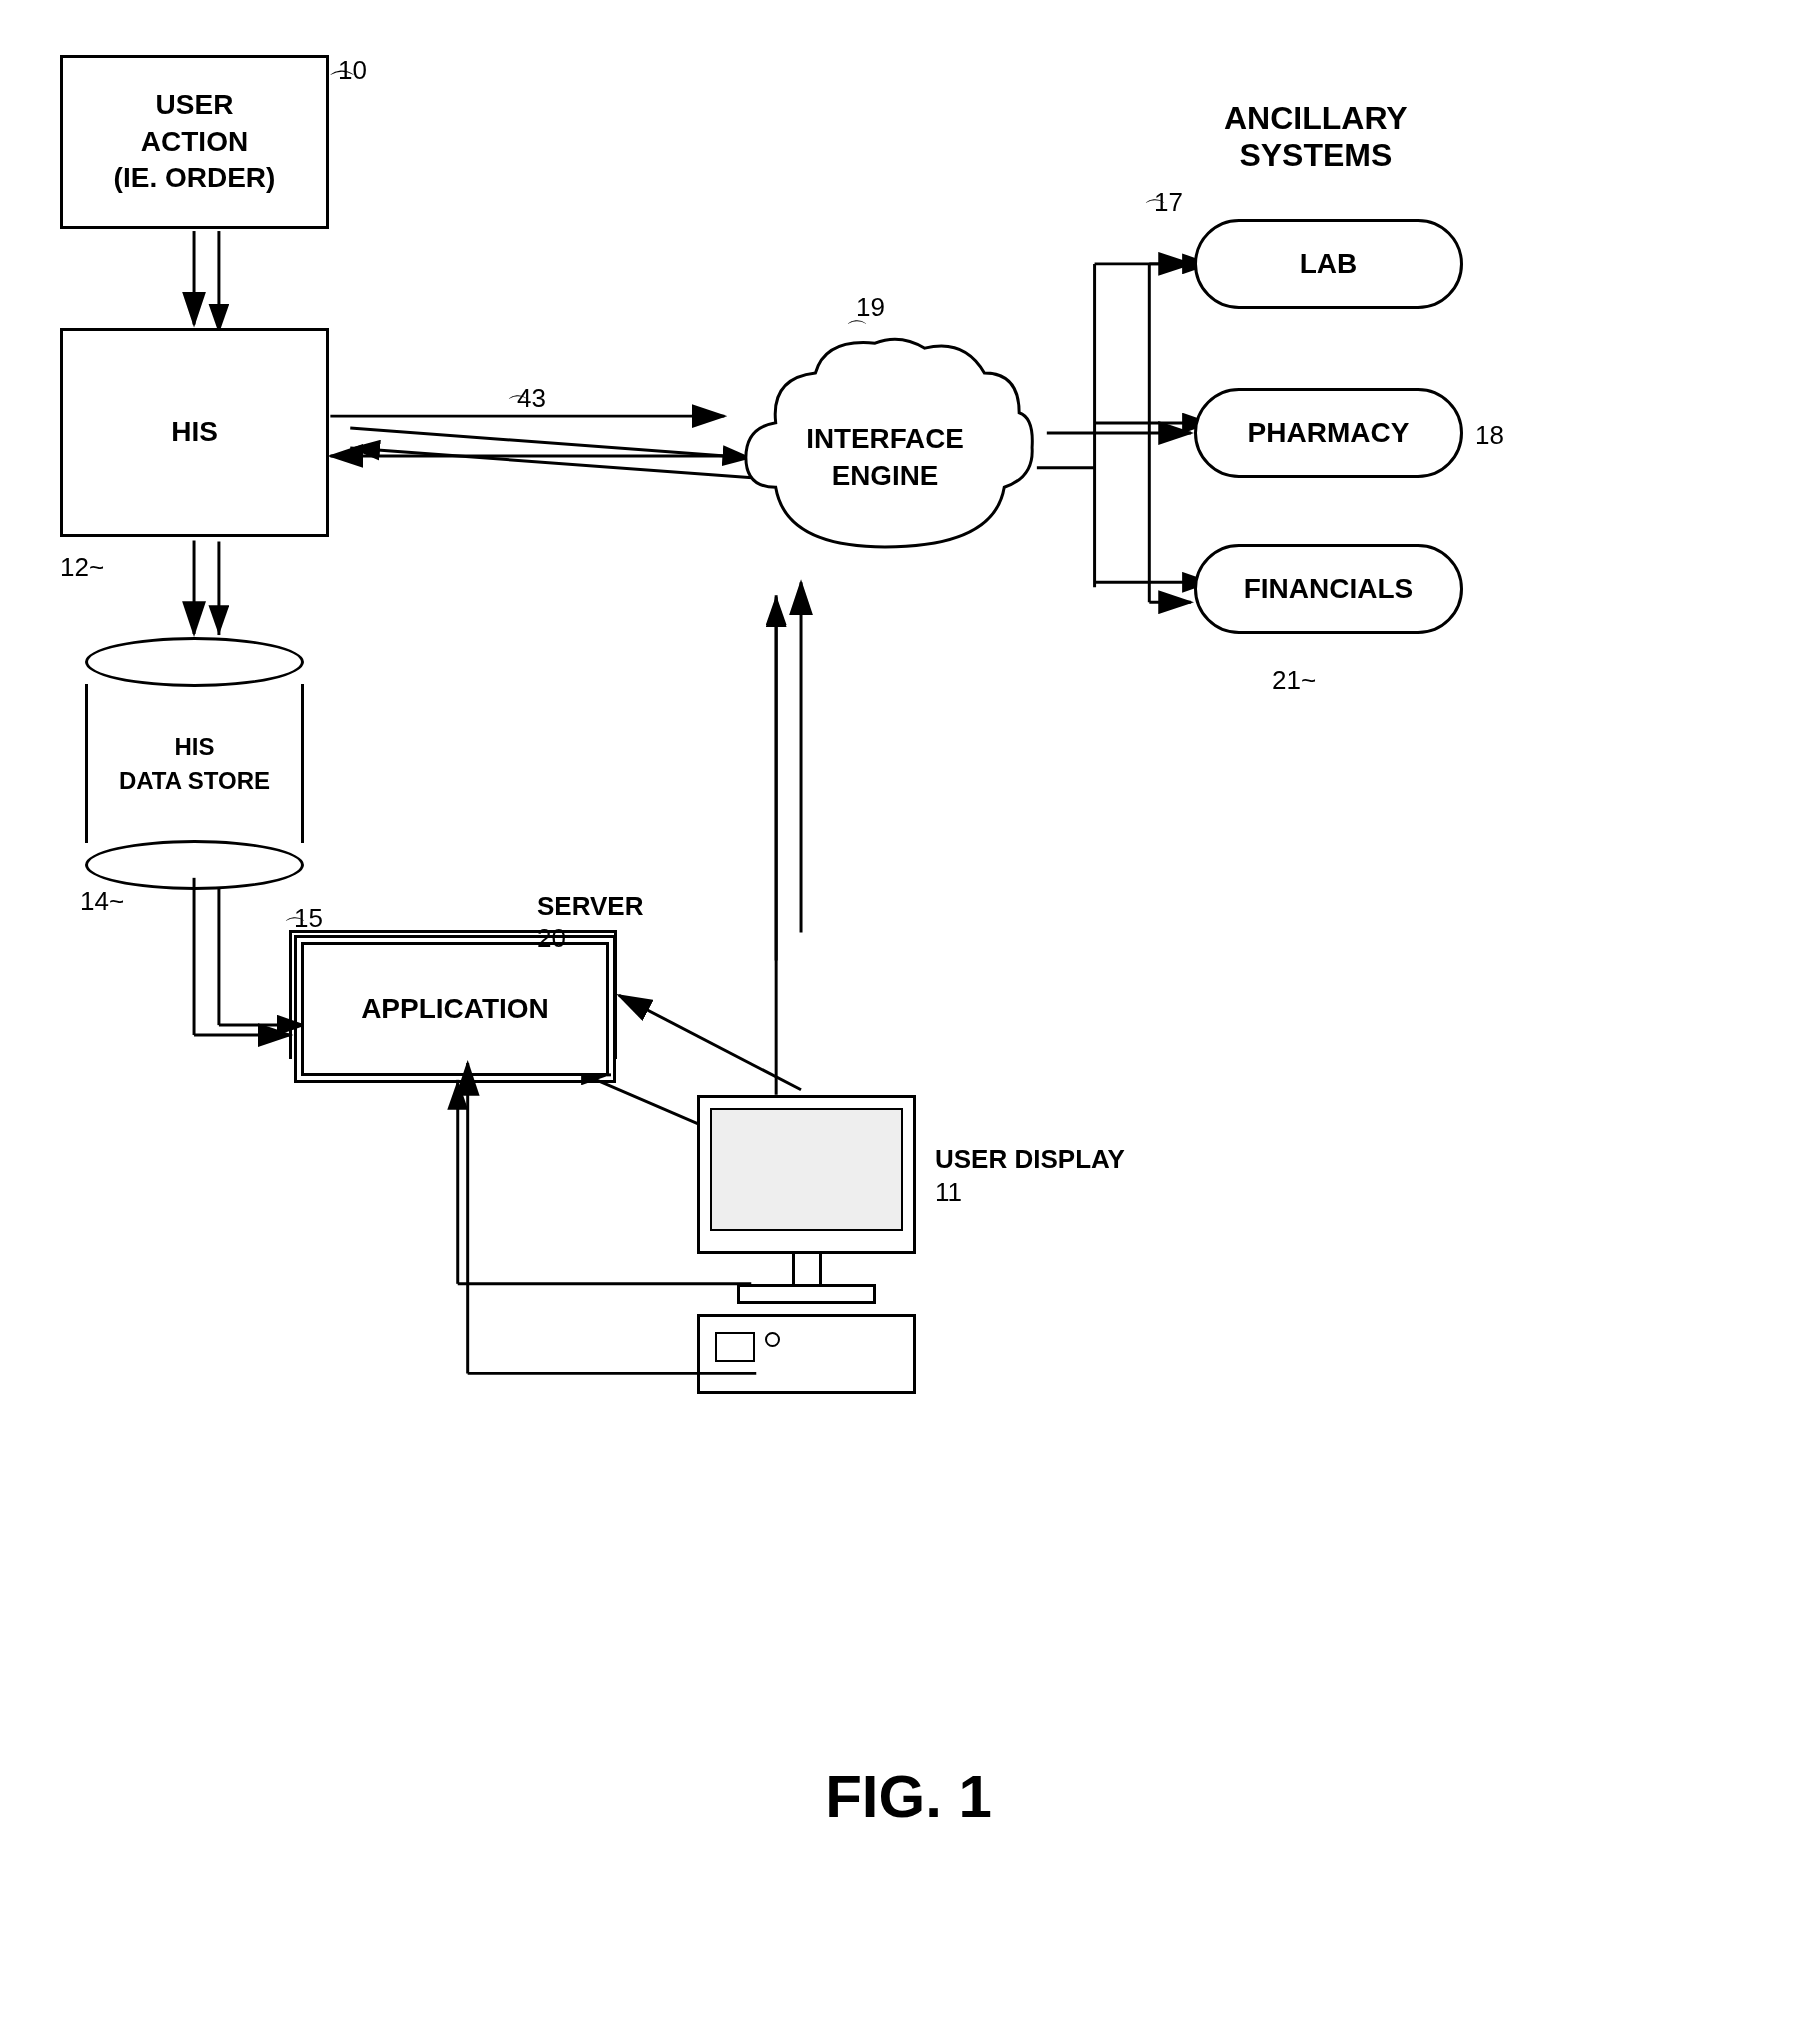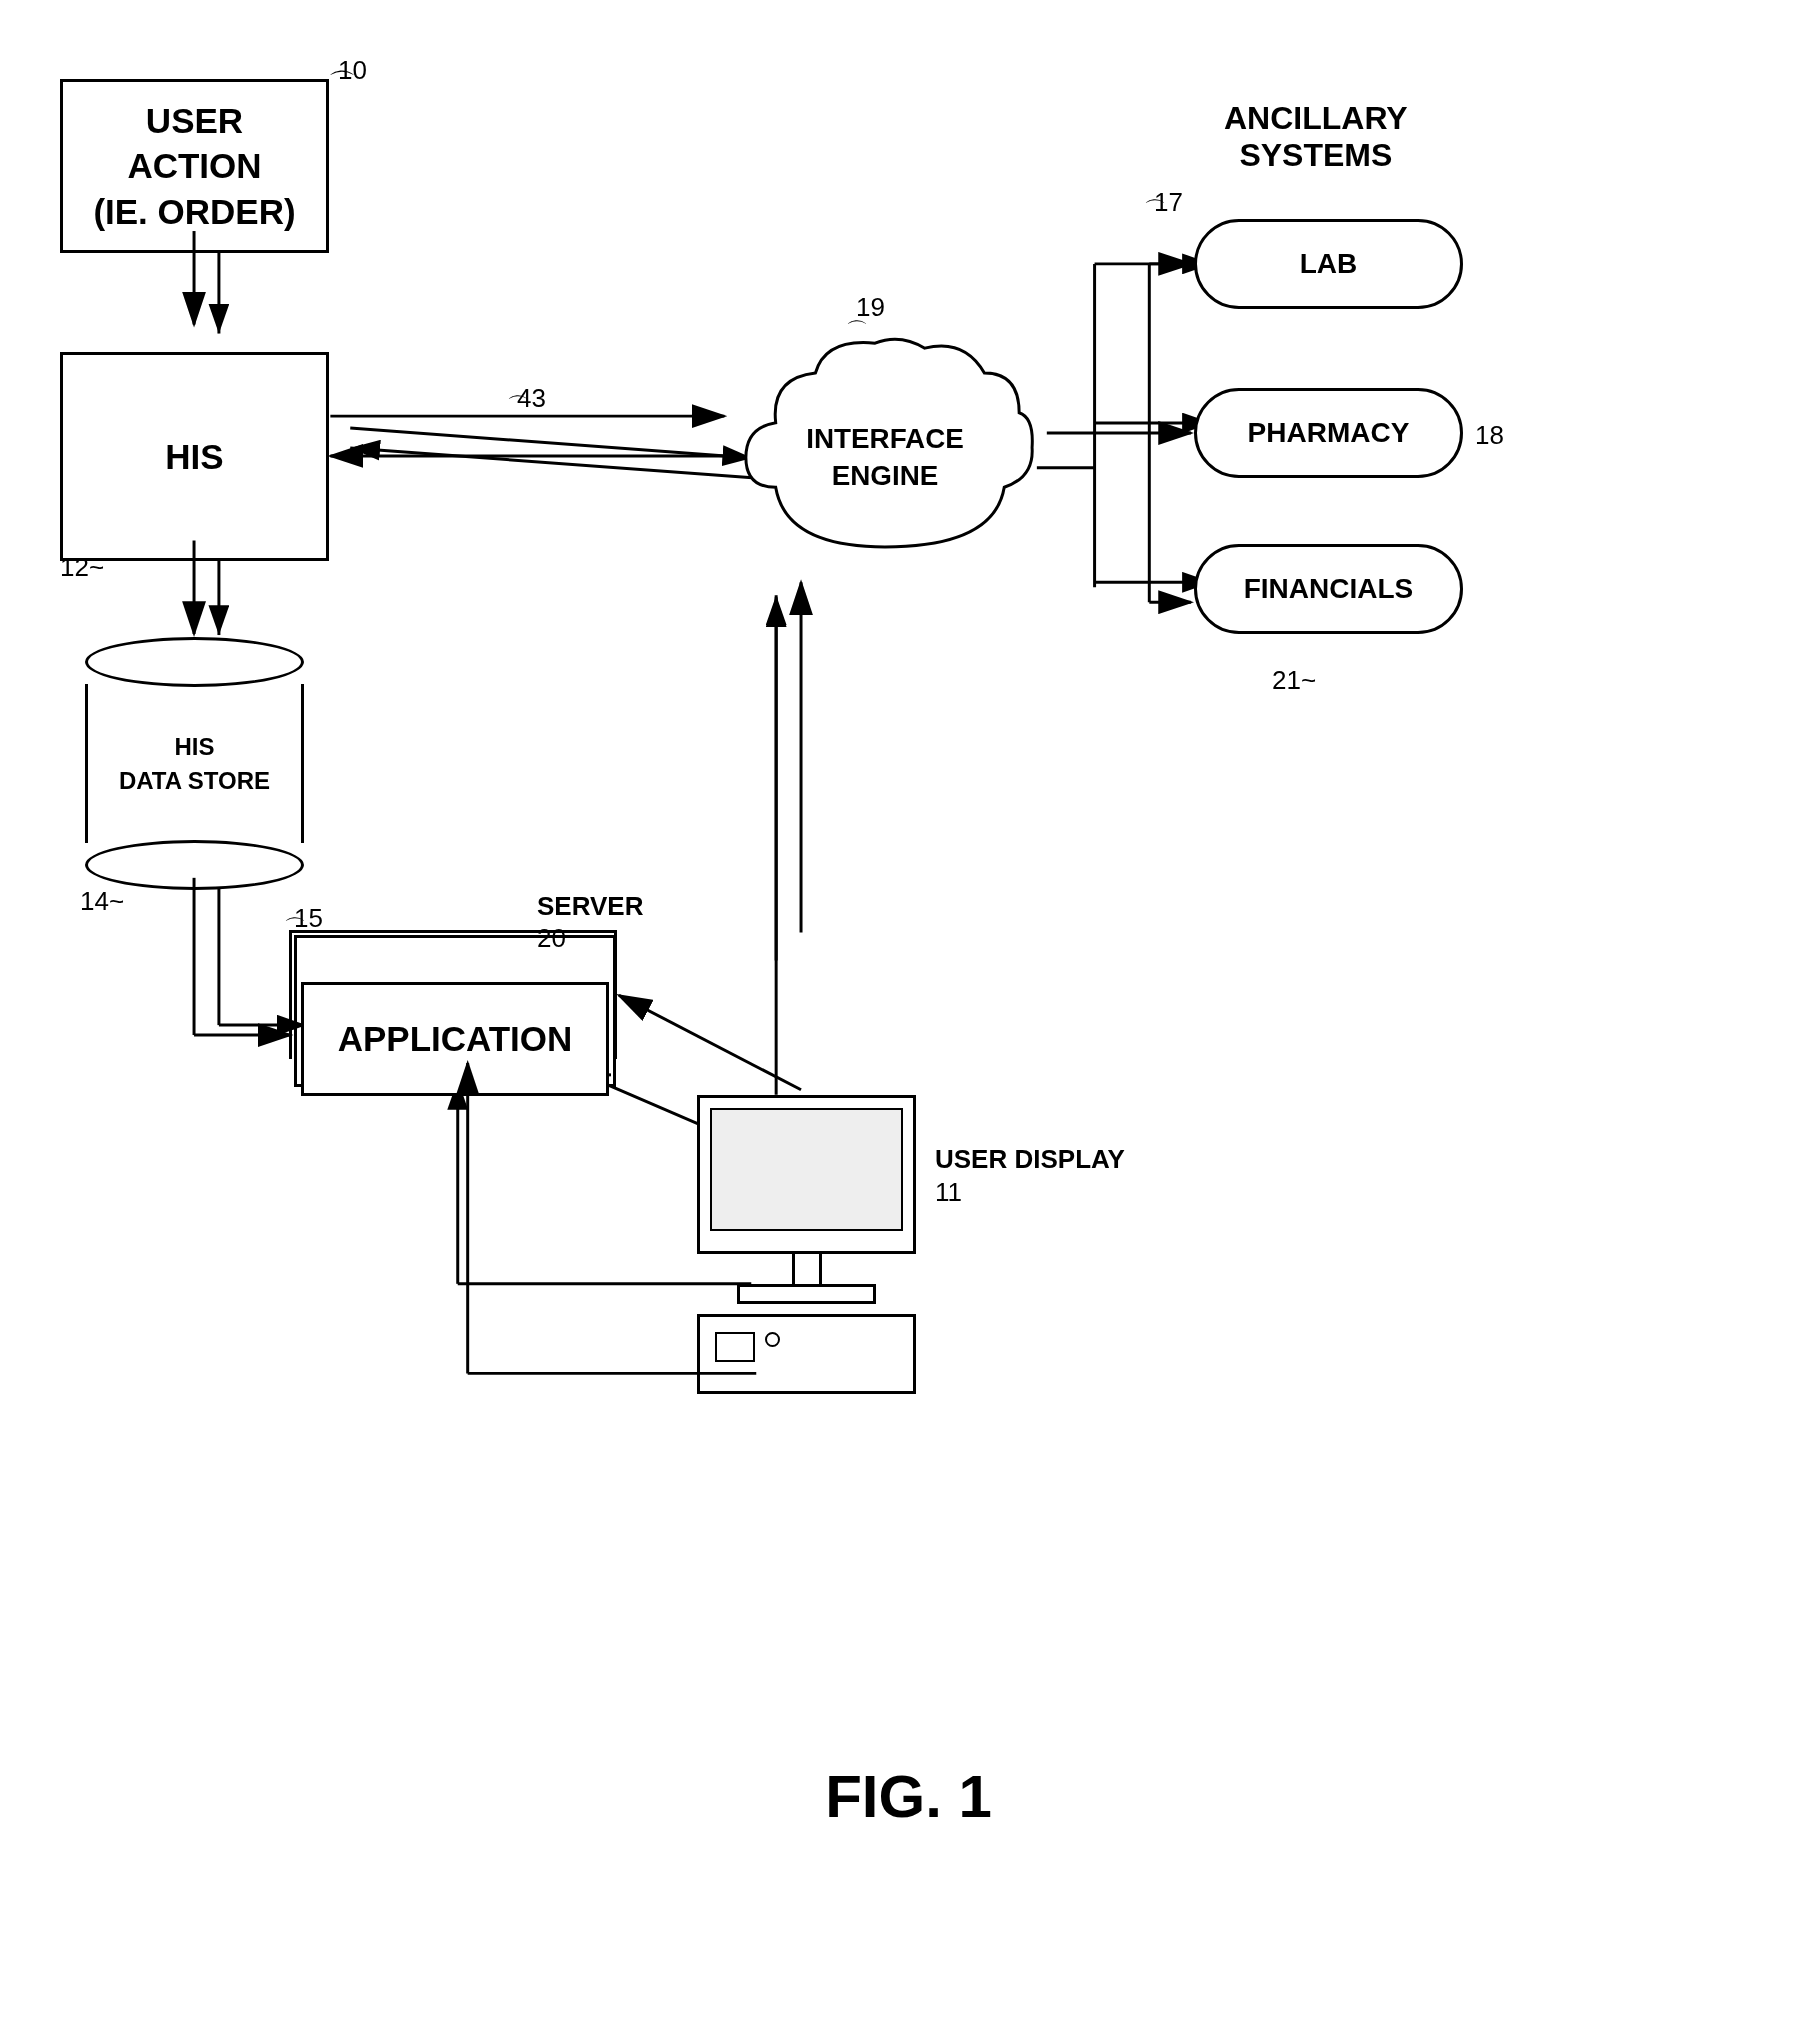--- a/index.html
+++ b/index.html
@@ -18,24 +18,23 @@
     }
     
     .box-rect {
       position: absolute;
       border: 3px solid #000;
       background: #fff;
       display: flex;
       align-items: center;
       justify-content: center;
       text-align: center;
-      font-size: 35px;
+      font-size: 28px;
       font-weight: bold;
       line-height: 1.3;
-      margin-top: 24px;
     }
     .box-rounded {
       position: absolute;
       border: 3px solid #000;
       background: #fff;
       border-radius: 50px;
       display: flex;
       align-items: center;
       justify-content: center;
       text-align: center;
@@ -156,21 +155,21 @@
     <div style="width:219px; height:159px; border-left:3px solid #000; border-right:3px solid #000; background:#fff; margin-top:-3px; display:flex; align-items:center; justify-content:center; flex-direction:column;">
       <span style="font-size:24px; font-weight:bold; text-align:center; line-height:1.4;">HIS<br>DATA STORE</span>
     </div>
 
     <div style="width:219px; height:50px; border:3px solid #000; border-radius:50%; background:#fff; margin-top:-3px;"></div>
   </div>
 
   <div class="ref-num" style="left:80px; top:886px;">14~</div>
 
   <div style="position:absolute; left:294px; top:935px; border:3px solid #000; padding:4px;">
-    <div class="box-rect" style="position:relative; left:0; top:16px; width:308px; height:114px; border:3px solid #000;">
+    <div class="box-rect" style="position:relative; left:0; top:0; width:308px; height:134px; border:3px solid #000;">
       <span>APPLICATION</span>
     </div>
   </div>
 
   <div class="label" style="left:537px; top:891px; font-size:26px;">SERVER</div>
   <div class="ref-num" style="left:537px; top:923px;">20</div>
 
   <div style="position:absolute; left:289px; top:930px; width:328px; height:129px; border:3px solid #000; border-bottom:none; background:transparent;"></div>
 
   <div class="cloud-shape" style="left:726px; top:328px; width:318px; height:249px;">

